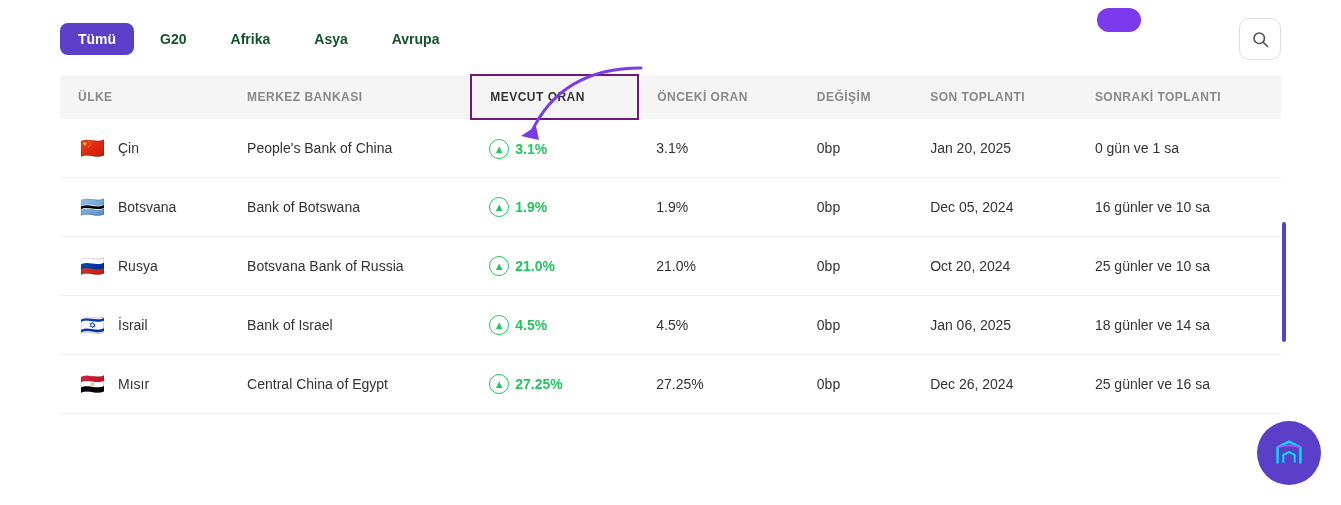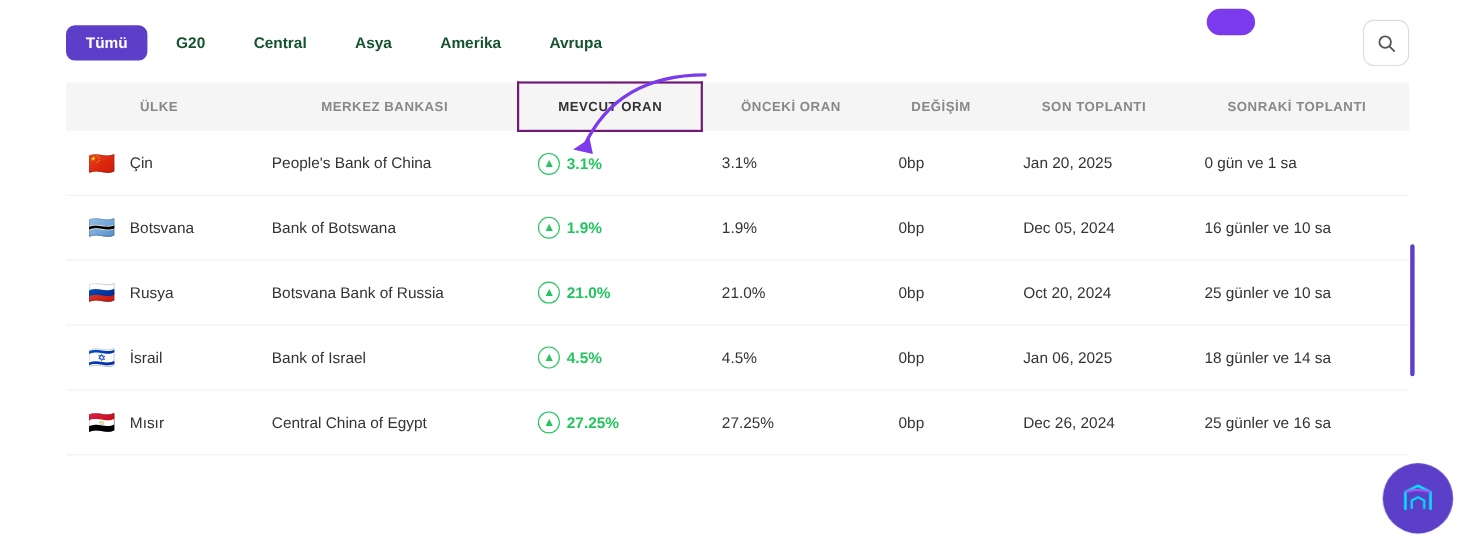--- a/index.html
+++ b/index.html
@@ -75,21 +75,21 @@
       padding: 0 60px 20px 60px;
     }
     table {
       width: 100%;
       border-collapse: collapse;
     }
     thead tr {
       background: #f5f5f5;
     }
     thead th {
-      text-align: center;
+      text-align: left;
       font-size: 12px;
       font-weight: 700;
       color: #888;
       padding: 14px 18px;
       letter-spacing: 0.04em;
     }
     thead th.highlighted {
       border: 2px solid #701a75;
       border-radius: 8px;
       color: #333;
@@ -170,23 +170,22 @@
     }
   </style>
 </head>
 <body>
 
 <div class="nav-bar">
 
   <div id="nav-buttons" style="display:flex;gap:8px;align-items:center;">
       <button class="nav-btn active">Tümü</button>
       <button class="nav-btn">G20</button>
-      <button class="nav-btn">Central</button>
+      <button class="nav-btn">Afrika</button>
       <button class="nav-btn">Asya</button>
-      <button class="nav-btn">Amerika</button>
       <button class="nav-btn">Avrupa</button>
     </div>
 
   <div class="tooltip-bubble"></div>
 
   <div class="tooltip-arrow">
     <svg width="160" height="90" viewBox="0 0 160 90">
       <path d="M 140 10 Q 60 10 30 75" stroke="#7c3aed" stroke-width="3" fill="none" stroke-linecap="round"></path>
       <polygon points="20,78 35,68 38,82" fill="#7c3aed"></polygon>
     </svg>

